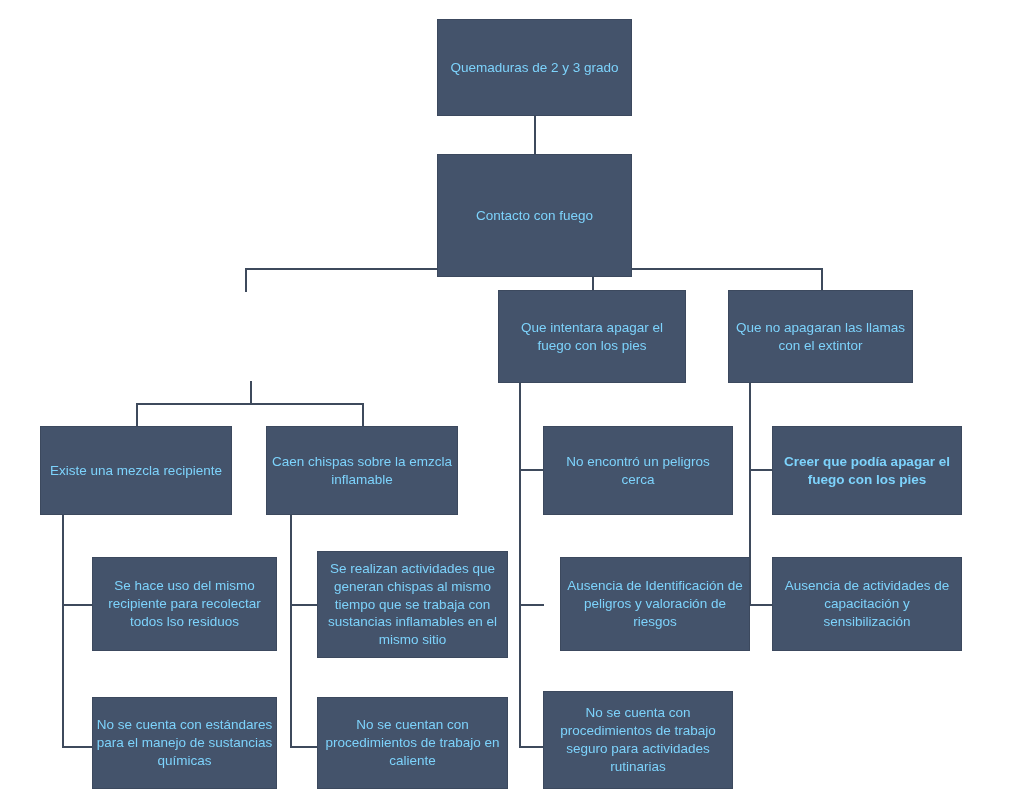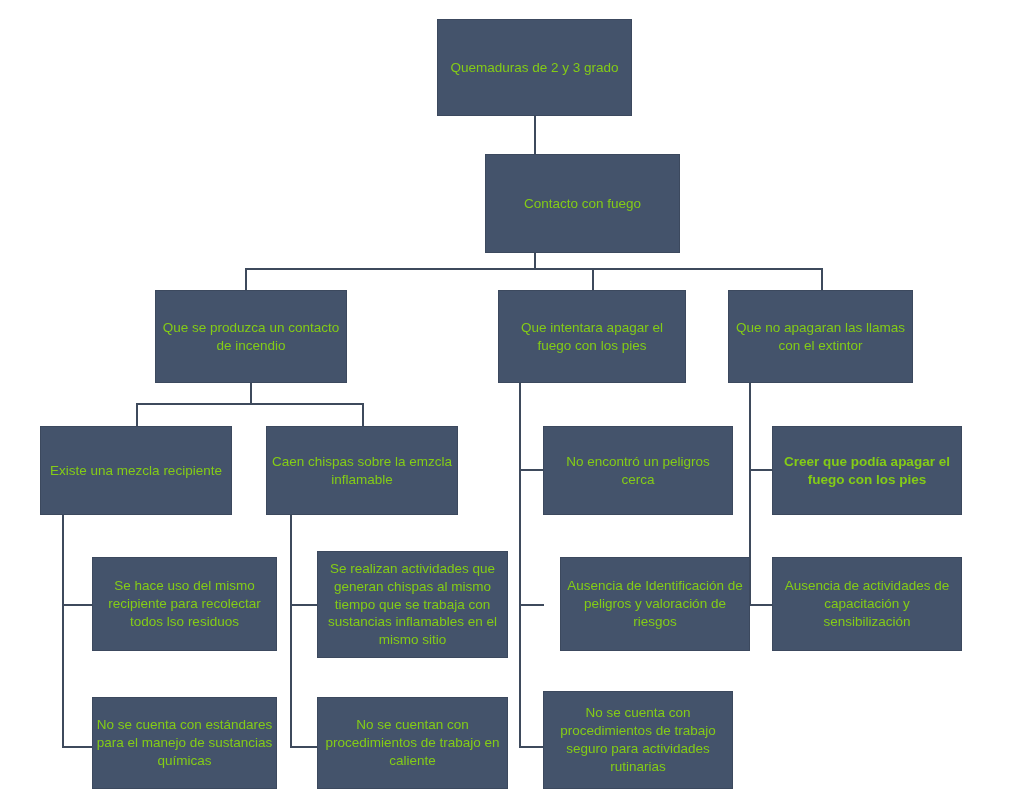--- a/index.html
+++ b/index.html
@@ -14,21 +14,21 @@
     position: relative;
     width: 1024px;
     height: 803px;
     background: #ffffff;
     overflow: hidden;
   }
   .node {
     position: absolute;
     box-sizing: border-box;
     background: #44536B;
-    color: #84cc16;
+    color: #7dd3fc;
     display: flex;
     align-items: center;
     justify-content: center;
     text-align: center;
     line-height: 1.32;
     padding: 4px 6px;
     z-index: 3;
     box-shadow: 0 0 0 1px #3c495e;
   }
   .node span {
@@ -82,27 +82,24 @@
   <div class="conn h" style="left:519px; top:746px; width:25px;"></div>
 
   <div class="conn v" style="left:749px; top:381px; height:224px;"></div>
   <div class="conn h" style="left:749px; top:469px; width:24px;"></div>
   <div class="conn h" style="left:749px; top:604px; width:24px;"></div>
 
   <div class="node lvl1 nowrap" style="left:438px; top:20px; width:193px; height:95px;">
     <span>Quemaduras de 2 y 3 grado</span>
   </div>
 
-  <div class="node lvl2 nowrap" style="left:438px; top:155px; width:193px; height:97px;margin-left:48px;">
+  <div class="node lvl2 nowrap" style="left:438px; top:155px; width:193px; height:121px;">
     <span>Contacto con fuego</span>
   </div>
 
-  <div class="node lvl3" style="left:156px; top:291px; width:190px; height:91px;">
-    <span>Que se produzca un contacto de incendio</span>
-  </div>
 
   <div class="node lvl3" style="left:499px; top:291px; width:186px; height:91px;">
     <span>Que intentara apagar el fuego con los pies</span>
   </div>
 
   <div class="node lvl3" style="left:729px; top:291px; width:183px; height:91px;">
     <span>Que no apagaran las llamas con el extintor</span>
   </div>
 
   <div class="node lvl4 nowrap" style="left:41px; top:427px; width:190px; height:87px; padding:4px 1px;">

